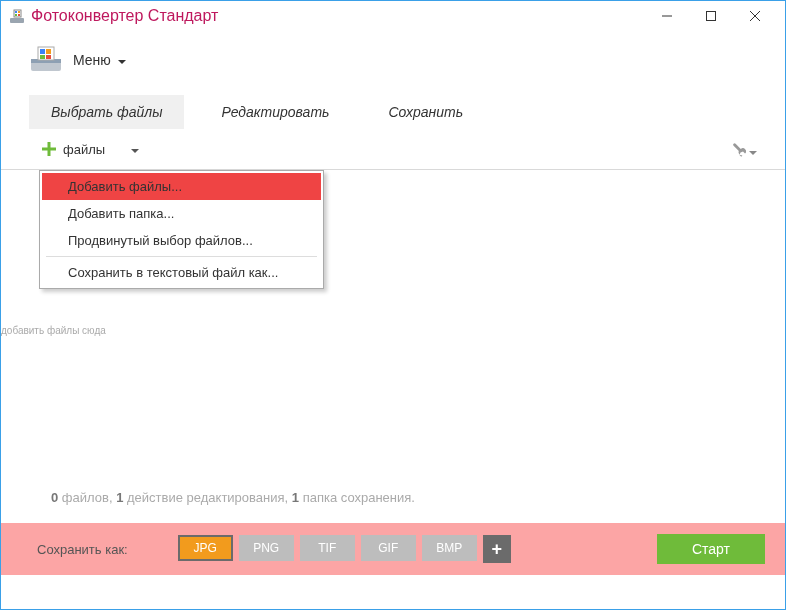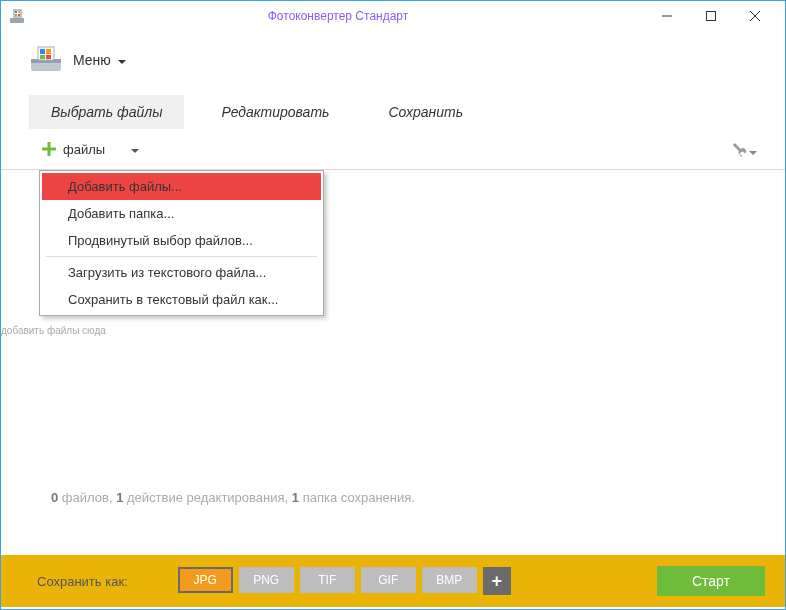--- a/index.html
+++ b/index.html
@@ -1,20 +1,20 @@
 <!DOCTYPE html>
 <html><head>
 <meta charset="utf-8">
 <style>
   * { box-sizing: border-box; margin: 0; padding: 0; }
   body { font-family: "Segoe UI", Tahoma, Arial, sans-serif; font-size: 13px; background: #fff; color: #333; }
   .window { width: 786px; height: 610px; border: 1px solid #3aa0e8; position: relative; background: #fff; }
   .titlebar { height: 30px; display: flex; align-items: center; padding: 0 8px; }
   .titlebar-icon { width: 16px; height: 16px; margin-right: 6px; }
-  .titlebar-text { font-size: 12px; color: #8b5cf6; flex: 1; text-align: center; }
+  .titlebar-text { font-size: 16px; color: #be185d; flex: 1; }
   .titlebar-controls { display: flex; gap: 0; }
   .titlebar-btn { width: 44px; height: 28px; display: flex; align-items: center; justify-content: center; color: #333; }
   .menubar { padding: 14px 28px 20px 28px; display: flex; align-items: center; }
   .menu-icon { width: 34px; height: 30px; margin-right: 10px; }
   .menu-label { font-size: 14px; color: #333; }
   .menu-caret { margin-left: 3px; }
   .tabs { display: flex; padding: 0 28px; gap: 15px; font-style: italic; }
   .tab { padding: 9px 22px; font-size: 14px; color: #333; cursor: pointer; }
   .tab.active { background: #f0f0f0; }
   .toolbar { display: flex; align-items: flex-end; justify-content: space-between; padding: 8px 28px 8px 36px; border-bottom: 1px solid #d9d9d9; }
@@ -22,21 +22,21 @@
   .plus-icon { width: 16px; height: 16px; }
   .wrench-btn { display: flex; align-items: center; gap: 3px; color: #888; cursor: pointer; }
   .main-area { position: relative; height: 320px; }
   .dropdown-menu { position: absolute; top: 0; left: 38px; width: 285px; background: #fff; border: 1px solid #aaa; box-shadow: 3px 3px 4px rgba(0,0,0,0.2); z-index: 10; padding: 2px; }
   .dropdown-item { padding: 6px 14px 6px 26px; font-size: 13px; color: #333; cursor: pointer; }
   .dropdown-item.highlighted { background: #ef4444; }
   .dropdown-sep { height: 1px; background: #ddd; margin: 2px 4px; }
   .drop-hint { position: absolute; top: 155px; left: 0; right: 0; text-align: left; font-size: 10px; color: #aaa; }
   .status-line { padding: 0 36px 18px 50px; font-size: 13px; color: #aaa; }
   .status-line b { color: #777; font-weight: 600; }
-  .footer { background: #eab308; height: 52px; display: flex; align-items: center; padding: 0 20px 0 36px; gap: 14px; margin-top: 32px; }
+  .footer { background: #fca5a5; height: 52px; display: flex; align-items: center; padding: 0 20px 0 36px; gap: 14px; }
   .save-as-label { font-size: 13px; color: #555; margin-right: 36px; }
   .fmt-group { display: flex; gap: 6px; }
   .fmt-btn { width: 55px; height: 26px; display: flex; align-items: center; justify-content: center; font-size: 12px; font-weight: 400; color: #fff; cursor: pointer; }
   .fmt-jpg { background: #f29b1d; border: 2px solid #6b6b6b; }
   .fmt-other { background: #bdbdbd; }
   .fmt-plus { width: 28px; height: 28px; background: #6b6b6b; color: #fff; display: flex; align-items: center; justify-content: center; font-size: 18px; font-weight: 600; cursor: pointer; }
   .spacer { flex: 1; }
   .start-btn { width: 108px; height: 30px; background: #6fbb3a; color: #fff; display: flex; align-items: center; justify-content: center; font-size: 14px; cursor: pointer; }
 </style>
 </head>
@@ -133,21 +133,20 @@
       </span>
     </div>
   </div>
 
   <div class="main-area">
     <div class="dropdown-menu">
       <div class="dropdown-item highlighted">Добавить файлы...</div>
       <div class="dropdown-item">Добавить папка...</div>
       <div class="dropdown-item">Продвинутый выбор файлов...</div>
       <div class="dropdown-sep"></div>
-      <div class="dropdown-item">Загрузить из текстового файла...</div>
       <div class="dropdown-item">Сохранить в текстовый файл как...</div>
     </div>
     <div class="drop-hint">добавить файлы сюда</div>
   </div>
 
   <div class="status-line">
     <b>0</b>
     <span>файлов,</span>
     <b>1</b>
     <span>действие редактирования,</span>

